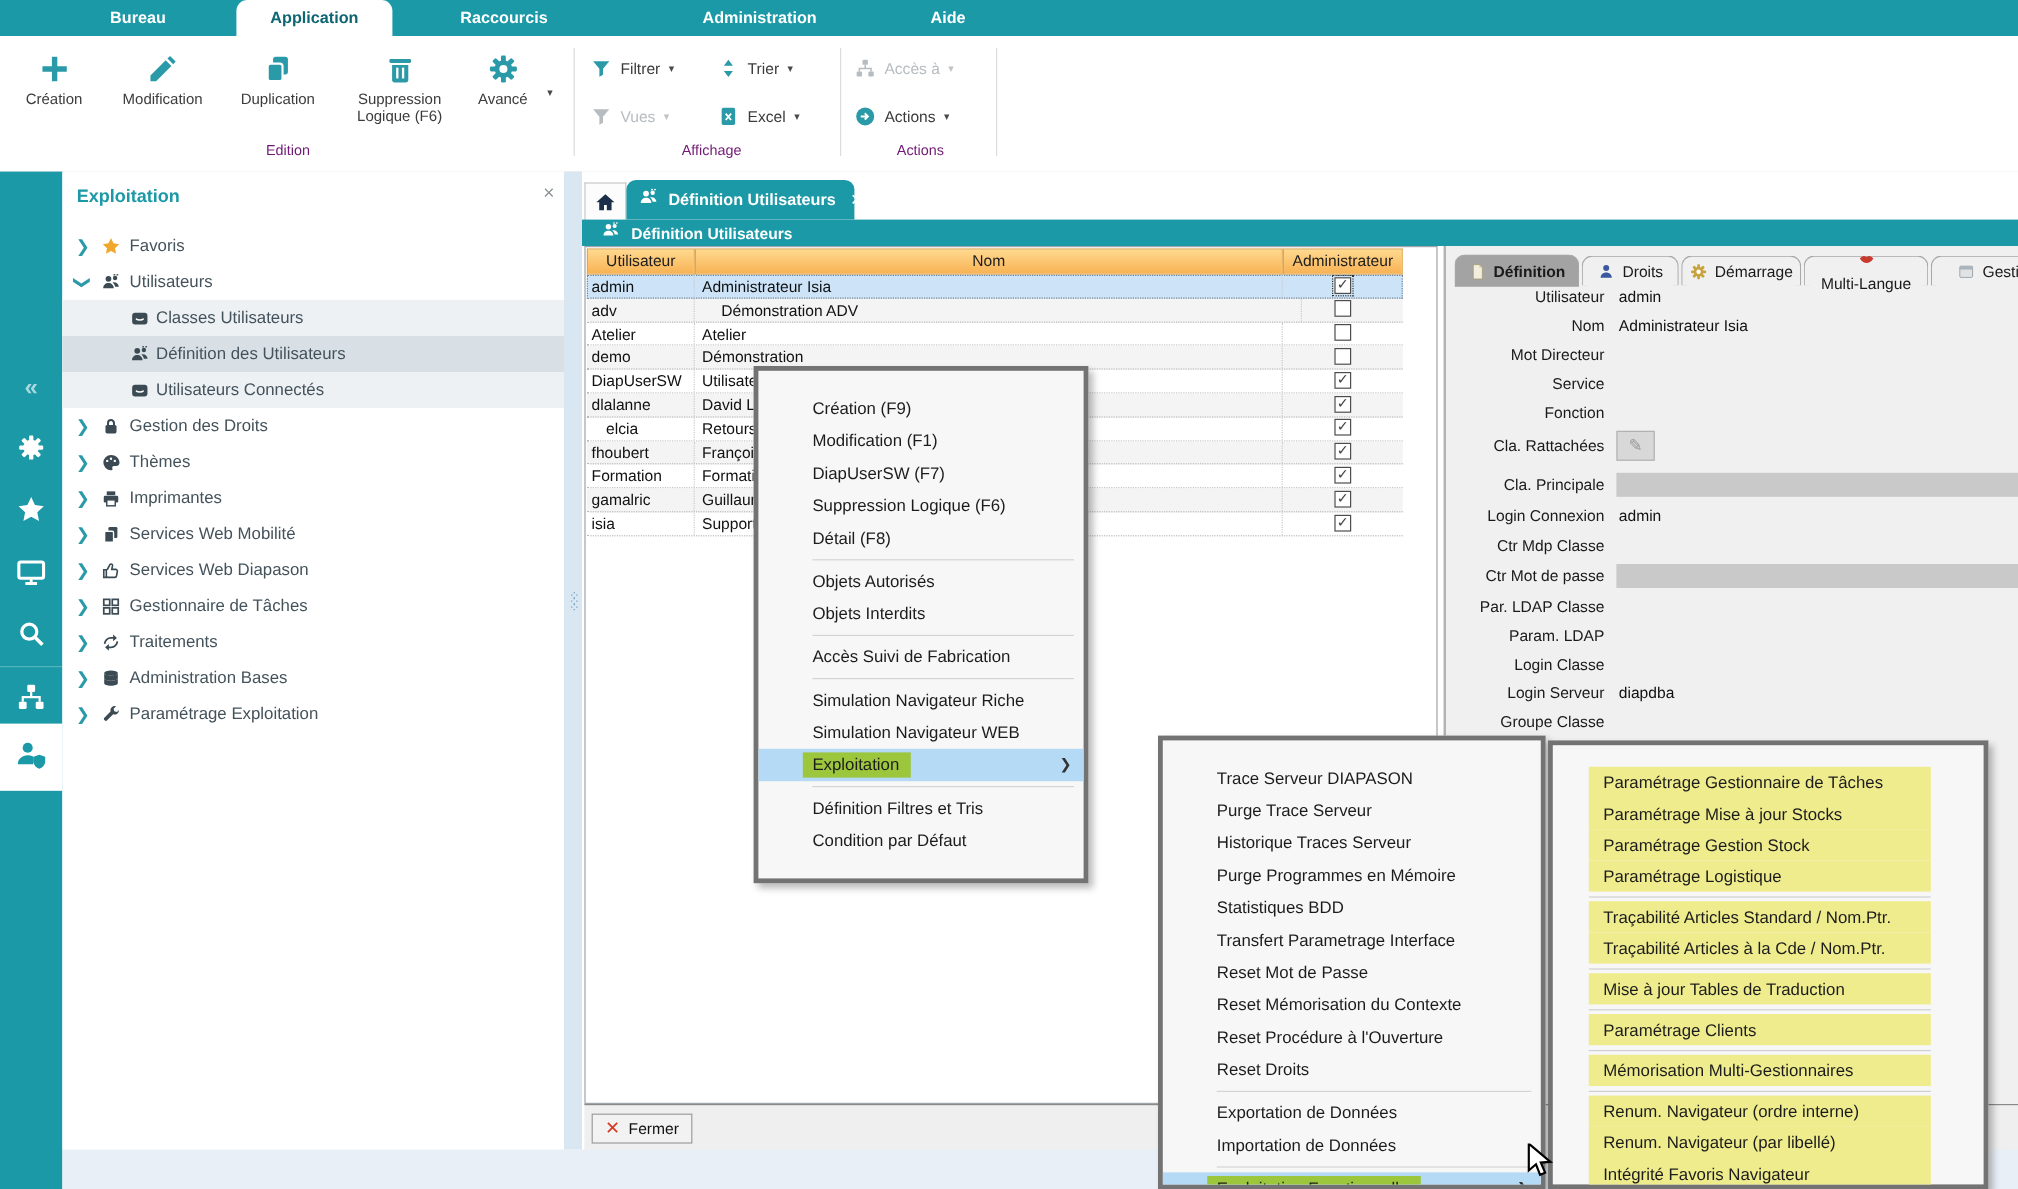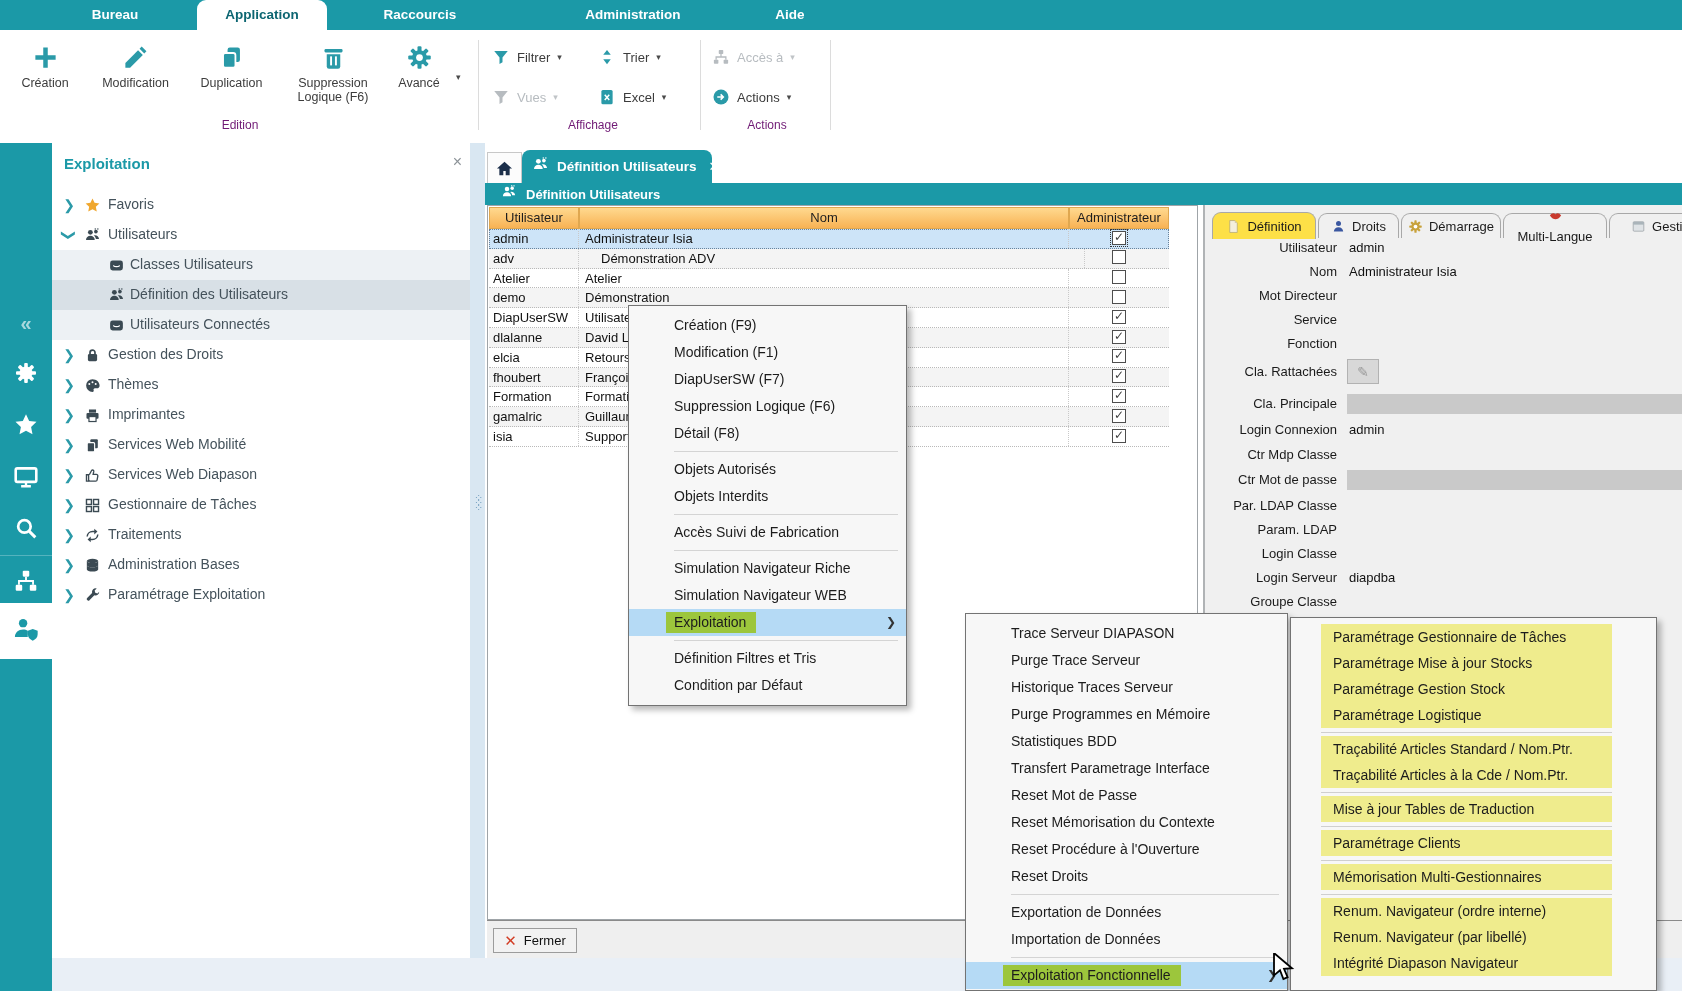--- a/index.html
+++ b/index.html
@@ -66,29 +66,29 @@
   #bottombar{position:absolute;left:487px;top:920px;width:1195px;height:38px;background:#efefef;border-top:1px solid #8a8a8a;z-index:5;}
   #fermer{position:absolute;left:6px;top:7px;width:84px;height:25px;background:#f2f2f2;border:1px solid #9c9c9c;
           font-size:13px;color:#111;display:flex;align-items:center;justify-content:center;gap:7px;font-family:inherit;}
   #fermer .fx{color:#d23c23;font-weight:bold;font-size:15px;line-height:15px;}
   #bottomstrip{position:absolute;left:52px;top:958px;width:1630px;height:33px;background:#e9eff6;z-index:6;}
   
   #detailpanel{position:absolute;left:1203px;top:205px;width:479px;height:753px;background:#f0f0f0;border-left:2px solid #b0b3b5;box-sizing:border-box;overflow:hidden;}
   #dtabs{position:absolute;left:0;top:7px;width:479px;height:27px;}
   .dtab{position:absolute;top:1px;height:25px;background:#f0f0f0;border:1px solid #a8a8a8;border-bottom:none;border-radius:9px 9px 0 0;
         display:flex;align-items:center;justify-content:center;gap:6px;font-size:13px;color:#1a1a1a;box-sizing:border-box;}
-  .dtab.active{background:#fde047;font-weight:normal;top:0;height:27px;z-index:2;}
+  .dtab.active{background:#a3a3a3;font-weight:bold;top:0;height:27px;z-index:2;}
   .dfield-label{position:absolute;width:132px;text-align:right;font-size:13px;color:#1a1a1a;}
   .dfield-value{position:absolute;left:144px;font-size:13px;color:#111;}
   .dbar{position:absolute;left:142px;width:337px;height:20px;background:#c9c9c9;}
   .dbtn{position:absolute;left:142px;width:32px;height:25px;background:#d8d8d8;border:1px solid #b2b2b2;box-sizing:border-box;
         display:flex;align-items:center;justify-content:center;color:#9a9a9a;font-size:14px;}
   
-  .menu{position:absolute;background:#f7f7f7;border:1px solid #737373;box-shadow:4px 4px 6px rgba(0,0,0,.28);
-        z-index:40;padding:6px 0;box-sizing:border-box;overflow:hidden;}
+  .menu{position:absolute;background:#f7f7f7;border:4px solid #737373;box-shadow:4px 4px 6px rgba(0,0,0,.28);
+        z-index:40;padding:18px 0;box-sizing:border-box;overflow:hidden;}
   .mitem{position:relative;height:27px;line-height:27px;padding-left:45px;font-size:14px;color:#1c1c1c;white-space:nowrap;}
   .mitem.hl{background:#b5daf5;}
   .chip{background:#9cc63c;padding:2px 10px 3px 8px;margin-left:-8px;}
   .subarrow{position:absolute;right:10px;top:0;font-size:15px;color:#333;}
   .msep{height:9px;position:relative;}
   .msep::after{content:'';position:absolute;left:45px;right:8px;top:4px;border-top:1px solid #d4d4d4;}
   #menu1{left:628px;top:305px;width:279px;}
   #menu2{left:965px;top:613px;width:323px;height:378px;}
   #menu3{left:1290px;top:617px;width:367px;height:374px;}
   #menu3 .mitem{height:26px;line-height:26px;padding-left:0;}
@@ -513,21 +513,21 @@
           </div>
         </div>
         <div class="trowd alt" style="top: 121px; left: 0px; width: 680px;">
           <div class="cell" style="left: 0px; width: 90px; padding-left: 4px;">dlalanne</div>
           <div class="cell" style="left: 90px; width: 490px; padding-left: 6px;">David Lalanne-</div>
           <div class="cell" style="left: 580px; width: 100px; border-right: none;">
             <div class="cbox">✓</div>
           </div>
         </div>
         <div class="trowd" style="top: 140.8px; left: 0px; width: 680px;">
-          <div class="cell" style="left: 0px; width: 90px; padding-left: 4px;">elcia</div>
+          <div class="cell" style="left: 0px; width: 90px; padding-left: 16px;">elcia</div>
           <div class="cell" style="left: 90px; width: 490px; padding-left: 6px;">Retours Configu</div>
           <div class="cell" style="left: 580px; width: 100px; border-right: none;">
             <div class="cbox">✓</div>
           </div>
         </div>
         <div class="trowd alt" style="top: 160.6px; left: 0px; width: 680px;">
           <div class="cell" style="left: 0px; width: 90px; padding-left: 4px;">fhoubert</div>
           <div class="cell" style="left: 90px; width: 490px; padding-left: 6px;">François Hoube</div>
           <div class="cell" style="left: 580px; width: 100px; border-right: none;">
             <div class="cbox">✓</div>
@@ -692,21 +692,21 @@
       <div class="mitem"><div class="ybg"></div><span class="mlabel">Traçabilité Articles à la Cde / Nom.Ptr.</span></div>
       <div class="msep"></div>
       <div class="mitem"><div class="ybg"></div><span class="mlabel">Mise à jour Tables de Traduction</span></div>
       <div class="msep"></div>
       <div class="mitem"><div class="ybg"></div><span class="mlabel">Paramétrage Clients</span></div>
       <div class="msep"></div>
       <div class="mitem"><div class="ybg"></div><span class="mlabel">Mémorisation Multi-Gestionnaires</span></div>
       <div class="msep"></div>
       <div class="mitem"><div class="ybg"></div><span class="mlabel">Renum. Navigateur (ordre interne)</span></div>
       <div class="mitem"><div class="ybg"></div><span class="mlabel">Renum. Navigateur (par libellé)</span></div>
-      <div class="mitem"><div class="ybg"></div><span class="mlabel">Intégrité Diapason Navigateur</span></div>
+      <div class="mitem"><div class="ybg"></div><span class="mlabel">Intégrité Favoris Navigateur</span></div>
     </div>
 
   <div id="cursor">
     <svg width="26" height="28" viewBox="0 0 13 14">
       <path d="M1 0 L1 11.2 L4 8.6 L5.7 13 L7.8 12.1 L6 7.9 L10 7.6 Z" fill="#fff" stroke="#000" stroke-width="0.9"></path>
     </svg>
   </div>
 </div>
 
 </body></html>

